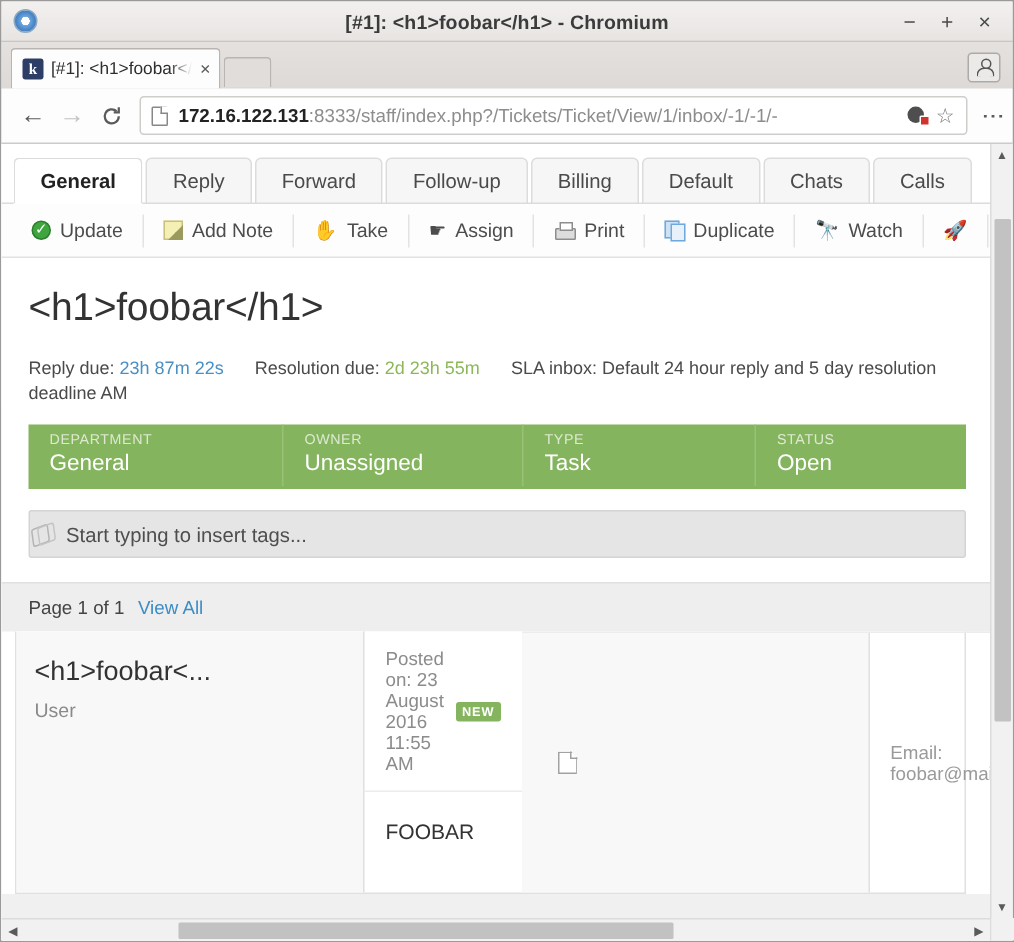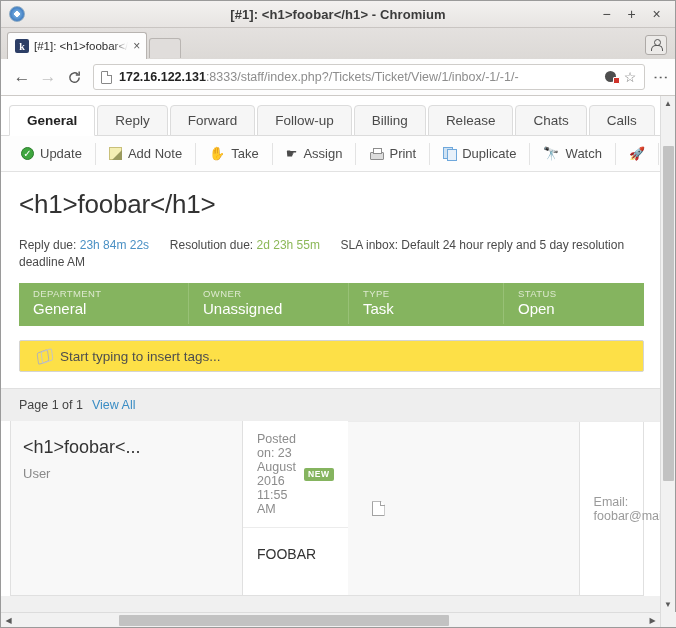--- a/index.html
+++ b/index.html
@@ -313,23 +313,23 @@
   }
   .gcell .gv {
     font-size: 15px; color: #ffffff; line-height: 1.25; white-space: nowrap;
   }
 
   
   .tagbox {
     margin: 14px 16px 0 18px;
     height: 32px;
     border: 1px solid #d4d4d4; border-radius: 2px;
-    background: #fde047;
-    display: flex; align-items: center;
-    padding: 0 16px;
+    background: #e5e5e5;
+    display: flex; align-items: center;
+    padding: 0 0;
   }
   .ic-tag {
     width: 15px; height: 13px; margin-right: 9px; position: relative;
     flex: 0 0 15px;
   }
   .ic-tag::before {
     content: ""; position: absolute; left: 1px; top: 1px;
     width: 10px; height: 10px;
     border: 1.3px solid #b3b3b3;
     border-radius: 2px;
@@ -508,21 +508,21 @@
         <div class="kb-tab">
             <span>Forward</span>
           </div>
         <div class="kb-tab">
             <span>Follow-up</span>
           </div>
         <div class="kb-tab">
             <span>Billing</span>
           </div>
         <div class="kb-tab">
-            <span>Release</span>
+            <span>Default</span>
           </div>
         <div class="kb-tab">
             <span>Chats</span>
           </div>
         <div class="kb-tab">
             <span>Calls</span>
           </div>
       </div>
 
       <div class="kb-actions">
@@ -556,21 +556,21 @@
         </div>
         <div class="kb-act">
           <span class="gi">🚀</span>
         </div>
       </div>
 
       <div class="tk-head">
         <div class="tk-title">&lt;h1&gt;foobar&lt;/h1&gt;</div>
         <div class="tk-meta">
           <span class="lbl">Reply due:</span>
-          <span class="v-blue">23h 84m 22s</span>
+          <span class="v-blue">23h 87m 22s</span>
           <span class="sp"></span>
           <span class="lbl">Resolution due:</span>
           <span class="v-green">2d 23h 55m</span>
           <span class="sp"></span>
           <span class="lbl">SLA inbox:</span>
           <span class="lbl">Default 24 hour reply and 5 day resolution deadline</span>
           <span class="lbl">AM</span>
         </div>
       </div>
 

